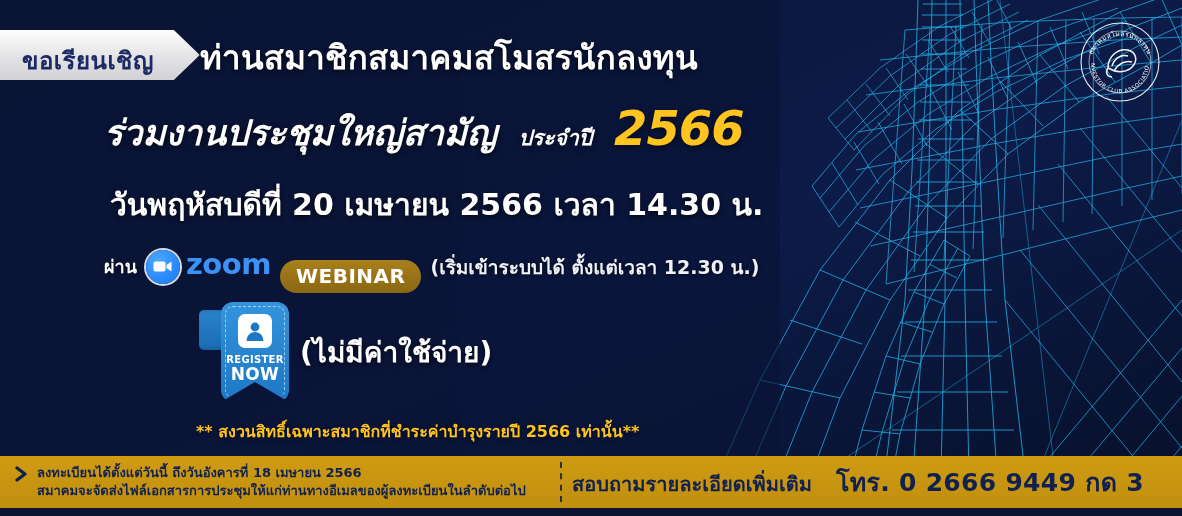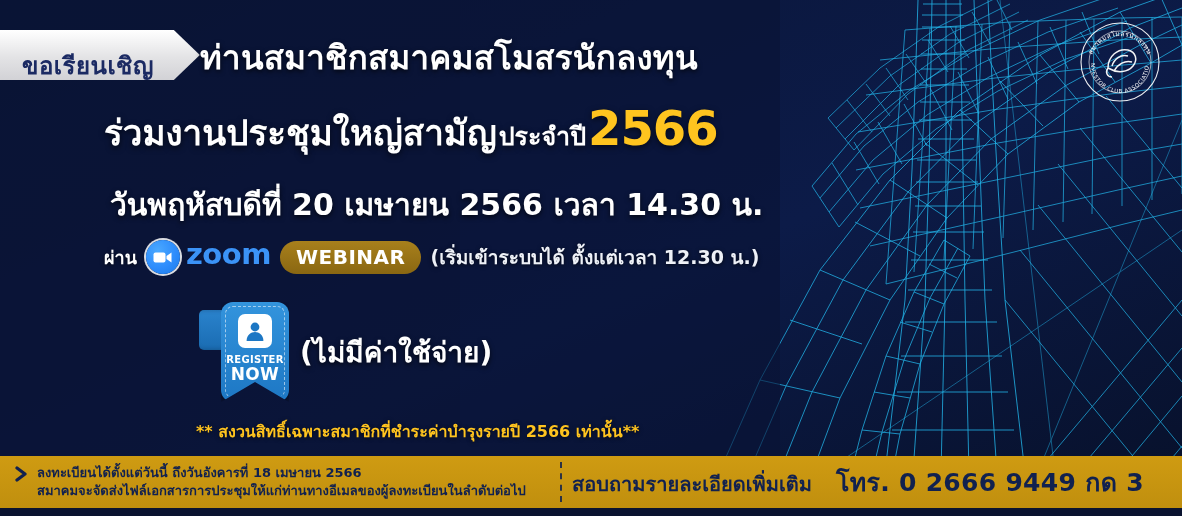--- a/index.html
+++ b/index.html
@@ -23,46 +23,47 @@
   }
   
   .logo-seal {
     position: absolute; top: 20px; left: 1078px;
     width: 84px; height: 84px;
   }
   
   .invite-ribbon {
     position: absolute; left: 0; top: 30px;
     height: 50px;
-    display: flex; align-items: flex-start;
-    padding: 16px 46px 0 22px;
+    display: flex; align-items: flex-end;
+    padding: 8px 46px 0 22px;
     background: linear-gradient(180deg,#ffffff 0%,#e3e3e5 55%,#d2d2d6 100%);
     clip-path: polygon(0 0, calc(100% - 26px) 0, 100% 50%, calc(100% - 26px) 100%, 0 100%);
     color: #1b2a63;
     font-size: 24px;
     font-weight: bold;
     letter-spacing: .5px;
     box-shadow: 0 2px 7px rgba(0,0,0,.45);
   }
   
   .headline-1 {
     position: absolute; left: 200px; top: 31px;
     font-size: 33px; font-weight: bold; color: #ffffff;
     letter-spacing: .3px;
     text-shadow: 0 2px 5px rgba(0,0,0,.7);
     white-space: nowrap;
   }
   .headline-2 {
     position: absolute; left: 104px; top: 100px;
-    display: flex; align-items: baseline; gap: 2px;
+    display: flex; align-items: baseline; gap: 22px;
     white-space: nowrap;
     text-shadow: 0 2px 6px rgba(0,0,0,.7);
+    font-style: italic;
   }
   .headline-2 .h2-main { font-size: 35px; font-weight: bold; color: #ffffff; }
-  .headline-2 .h2-sub  { font-size: 25px; font-weight: bold; color: #ffffff; }
+  .headline-2 .h2-sub  { font-size: 21px; font-weight: bold; color: #ffffff; }
   .headline-2 .h2-year {
     font-size: 48px; font-weight: bold; color: #ffc41f;
     letter-spacing: -1px;
     text-shadow: 0 2px 6px rgba(0,0,0,.6);
   }
   .headline-3 {
     position: absolute; left: 110px; top: 181px;
     font-size: 30px; font-weight: bold; color: #ffffff;
     white-space: nowrap;
     text-shadow: 0 2px 5px rgba(0,0,0,.7);
@@ -83,20 +84,21 @@
   }
   .zoom-word {
     font-size: 29px; font-weight: bold; color: #3b93f7;
     letter-spacing: -.5px; line-height: 1;
   }
   .webinar-pill {
     background: linear-gradient(180deg,#a8801c 0%,#8a6712 100%);
     color: #ffffff; font-size: 20px; font-weight: bold;
     padding: 4px 16px 5px; border-radius: 18px;
     letter-spacing: .5px;
+    margin-top: 20px;
   }
   .zoom-note { font-size: 19px; color: #eef1f7; font-weight: bold; text-shadow: 0 1px 4px rgba(0,0,0,.7); }
   
   .register-ribbon {
     position: absolute; left: 0; top: 330px;
     width: 228px; height: 48px;
     background: linear-gradient(180deg,#ffd233 0%,#ffc01a 42%,#f8a80e 100%);
     border-top: 2px dashed #e07b0e;
     border-bottom: 2px dashed #e07b0e;
     display: flex; align-items: center; justify-content: center;

